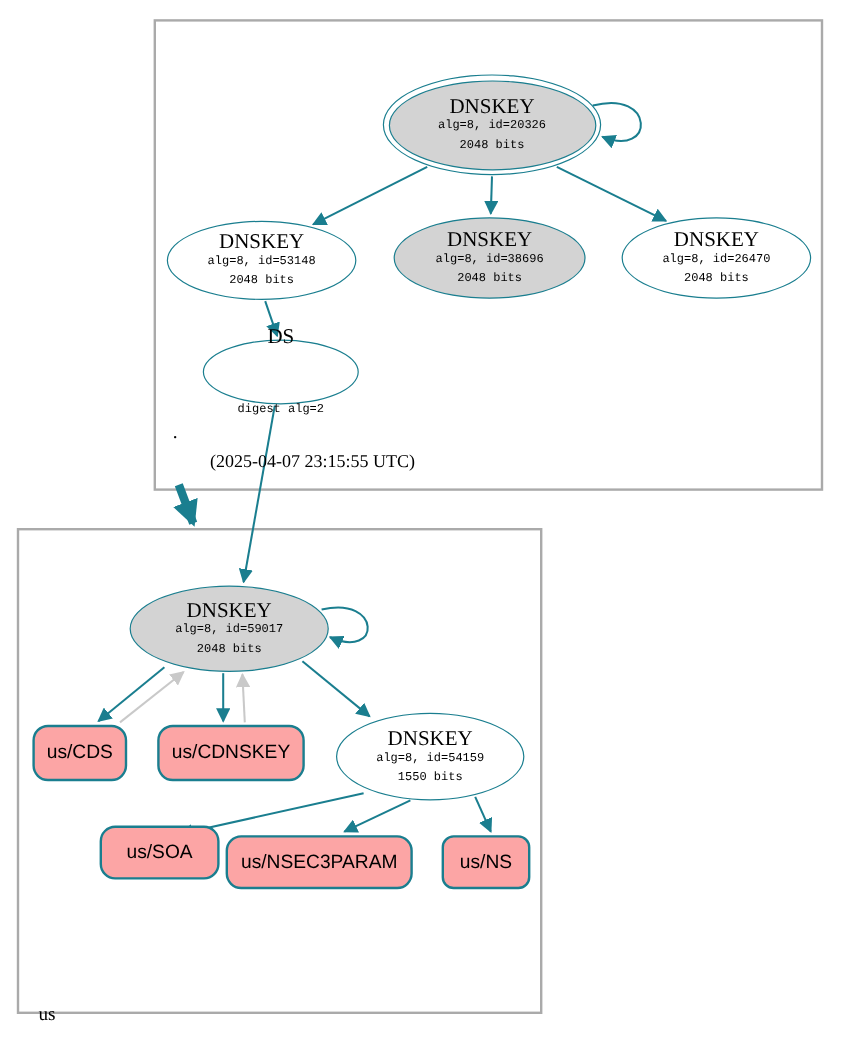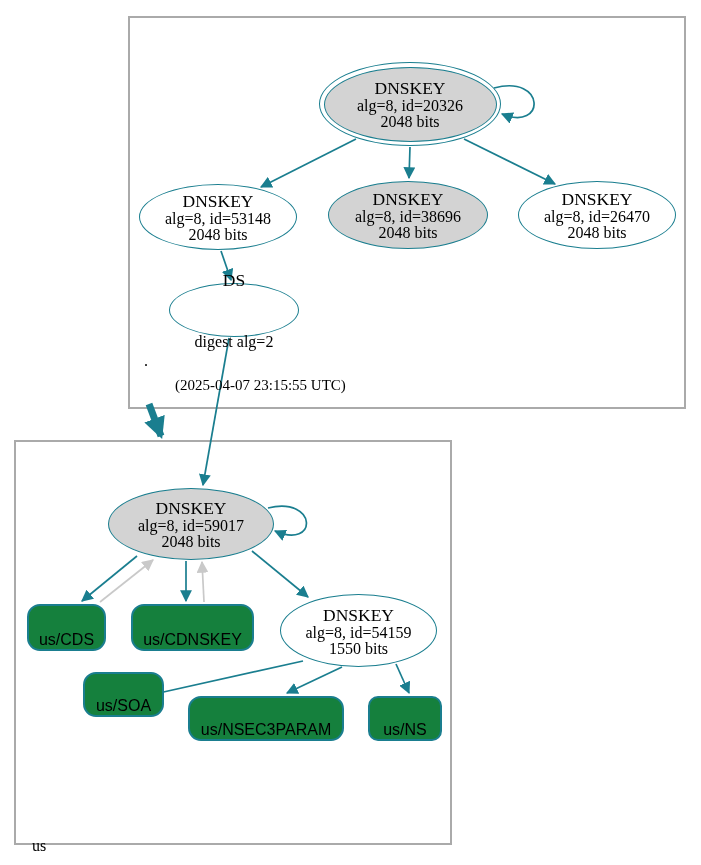--- a/index.html
+++ b/index.html
@@ -25,25 +25,25 @@
   .ellipse .ring {
     position:absolute; inset:3.5px; border:1.7px solid #1a7e8f;
     border-radius:50%; background:#d3d3d3; z-index:0;
   }
   .node .t1 {
     position:relative; z-index:1;
     font-family:Liberation Serif, serif; font-size:17.5px; line-height:20px;
   }
   .node .t2 {
     position:relative; z-index:1;
-    font-family:Liberation Serif, serif; font-size:16px; line-height:16px;
+    font-family:Liberation Mono, monospace; font-size:10px; line-height:16px;
   }
   .rnode {
-    position:absolute; border:2px solid #1a7e8f; border-radius:13px; background:#15803d;
-    display:flex; align-items:flex-end; justify-content:center;
+    position:absolute; border:2px solid #1a7e8f; border-radius:13px; background:#fca5a5;
+    display:flex; align-items:center; justify-content:center;
     font-family:"Liberation Sans", sans-serif; font-size:16px; color:#000;
     box-sizing:border-box;
   }
   .zone-label {
     position:absolute; font-family:"Liberation Serif", serif; font-size:16px; color:#000;
   }
   .zone-ts {
     position:absolute; font-family:"Liberation Serif", serif; font-size:15px; color:#000;
   }
 </style>
@@ -133,21 +133,21 @@
   <div class="rnode" style="left:131px; top:604px; width:123px; height:47px;">
     <span>us/CDNSKEY</span>
   </div>
 
   <div class="node ellipse" style="left:280px; top:594px; width:157px; height:73px;">
     <div class="t1">DNSKEY</div>
     <div class="t2">alg=8, id=54159</div>
     <div class="t2">1550 bits</div>
   </div>
 
-  <div class="rnode" style="left:83px; top:672px; width:81px; height:45px;">
+  <div class="rnode" style="left:83px; top:688px; width:100px; height:45px;">
     <span>us/SOA</span>
   </div>
 
   <div class="rnode" style="left:188px; top:696px; width:156px; height:45px;">
     <span>us/NSEC3PARAM</span>
   </div>
 
   <div class="rnode" style="left:368px; top:696px; width:74px; height:45px;border-radius:10px;">
     <span>us/NS</span>
   </div>

